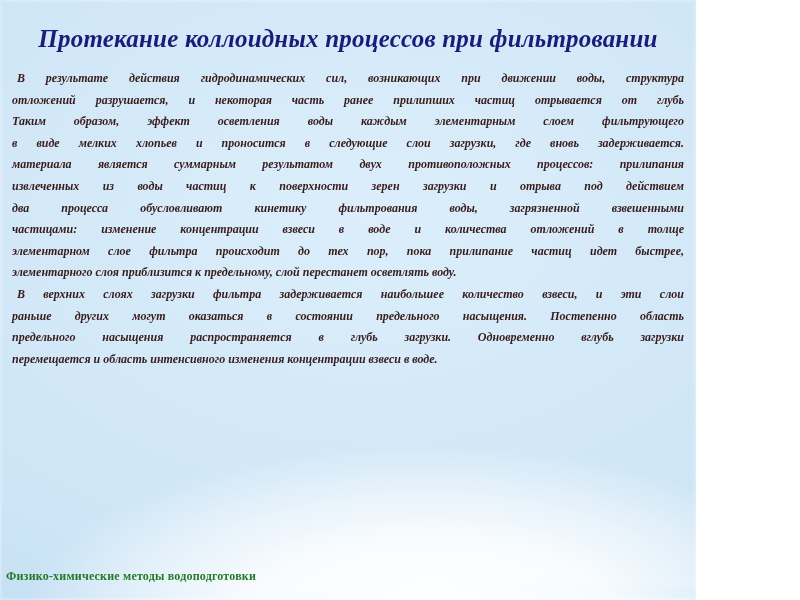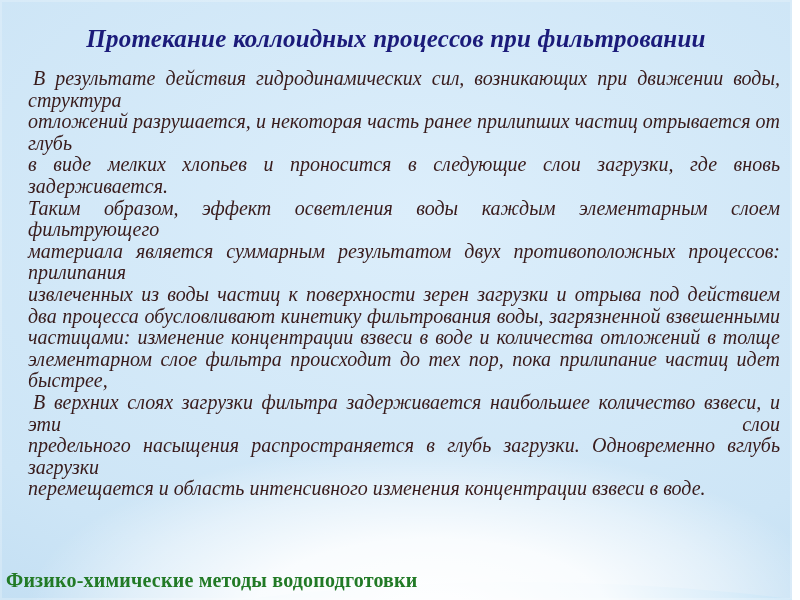--- a/index.html
+++ b/index.html
@@ -1,18 +1,18 @@
 <!DOCTYPE html>
 <html style="--title: #1b1b7a; --body: #381b1b; --footer: #227a26; --background_center: #dceefb; --background_mid: #cde5f6; --background_edge: #a9cfeb; --arc_band: #aed6f1; --glow: #ffffff;"><head>
 <meta charset="utf-8">
 <style>
   html, body { margin: 0; padding: 0; }
   .slide {
     position: relative;
-    width: 792px;
+    width: 696px;
     height: 600px;
     overflow: hidden;
     font-family: "Liberation Serif", "DejaVu Serif", serif;
     background:
       radial-gradient(ellipse 1150px 780px at 53% 36%,
         var(--background_center, #dceefb) 0%,
         var(--background_mid, #cde5f6) 48%,
         var(--background_edge, #a9cfeb) 100%);
   }
   
@@ -59,69 +59,71 @@
     font-size: 25px;
     line-height: 30px;
     font-weight: bold;
     font-style: italic;
     letter-spacing: 0.2px;
     color: var(--title, #1b1b7a);
   }
   .body-text {
     position: absolute;
     top: 68px;
-    left: 28px;
+    left: 12px;
     right: 12px;
-    font-size: 20px;
-    font-weight: normal;
+    font-size: 12px;
+    font-weight: bold;
     font-style: italic;
     line-height: 21.6px;
     color: var(--body, #381b1b);
   }
   .para + .para { }
   .line {
     text-align: justify;
     text-align-last: justify;
   }
   .line.first { text-indent: 5px; }
   .line.last { text-align-last: left; }
   .footer {
     position: absolute;
     left: 6px;
     top: 569px;
-    font-size: 20px;
+    font-size: 12px;
     font-weight: bold;
     font-style: normal;
     letter-spacing: 0.2px;
     color: var(--footer, #227a26);
   }
 </style>
 </head>
 <body>
 
 <div class="slide">
   <div class="arc-band"></div>
   <div class="glow"></div>
   <div class="frame-highlight"></div>
 
   <h1 class="title">Протекание коллоидных процессов при фильтровании</h1>
 
   <div class="body-text" id="paragraphs">
       <div class="para">
         <div class="line first">В результате действия гидродинамических сил, возникающих при движении воды, структура</div>
         <div class="line">отложений разрушается, и некоторая часть ранее прилипших частиц отрывается от глубь</div>
+        <div class="line">Таким образом, эффект осветления воды каждым элементарным слоем фильтрующего</div>
         <div class="line">в виде мелких хлопьев и проносится в следующие слои загрузки, где вновь задерживается.</div>
-        <div class="line">Таким образом, эффект осветления воды каждым элементарным слоем фильтрующего</div>
         <div class="line">материала является суммарным результатом двух противоположных процессов: прилипания</div>
         <div class="line">извлеченных из воды частиц к поверхности зерен загрузки и отрыва под действием</div>
         <div class="line">два процесса обусловливают кинетику фильтрования воды, загрязненной взвешенными</div>
         <div class="line">частицами: изменение концентрации взвеси в воде и количества отложений в толще</div>
         <div class="line">элементарном слое фильтра происходит до тех пор, пока прилипание частиц идет быстрее,</div>
+        <div class="line last">элементарного слоя приблизится к предельному, слой перестанет осветлять воду.</div>
       </div>
       <div class="para">
         <div class="line first">В верхних слоях загрузки фильтра задерживается наибольшее количество взвеси, и эти слои</div>
+        <div class="line">раньше других могут оказаться в состоянии предельного насыщения. Постепенно область</div>
         <div class="line">предельного насыщения распространяется в глубь загрузки. Одновременно вглубь загрузки</div>
         <div class="line last">перемещается и область интенсивного изменения концентрации взвеси в воде.</div>
       </div>
     </div>
 
   <div class="footer">Физико-химические методы водоподготовки</div>
 </div>
 
 </body></html>

